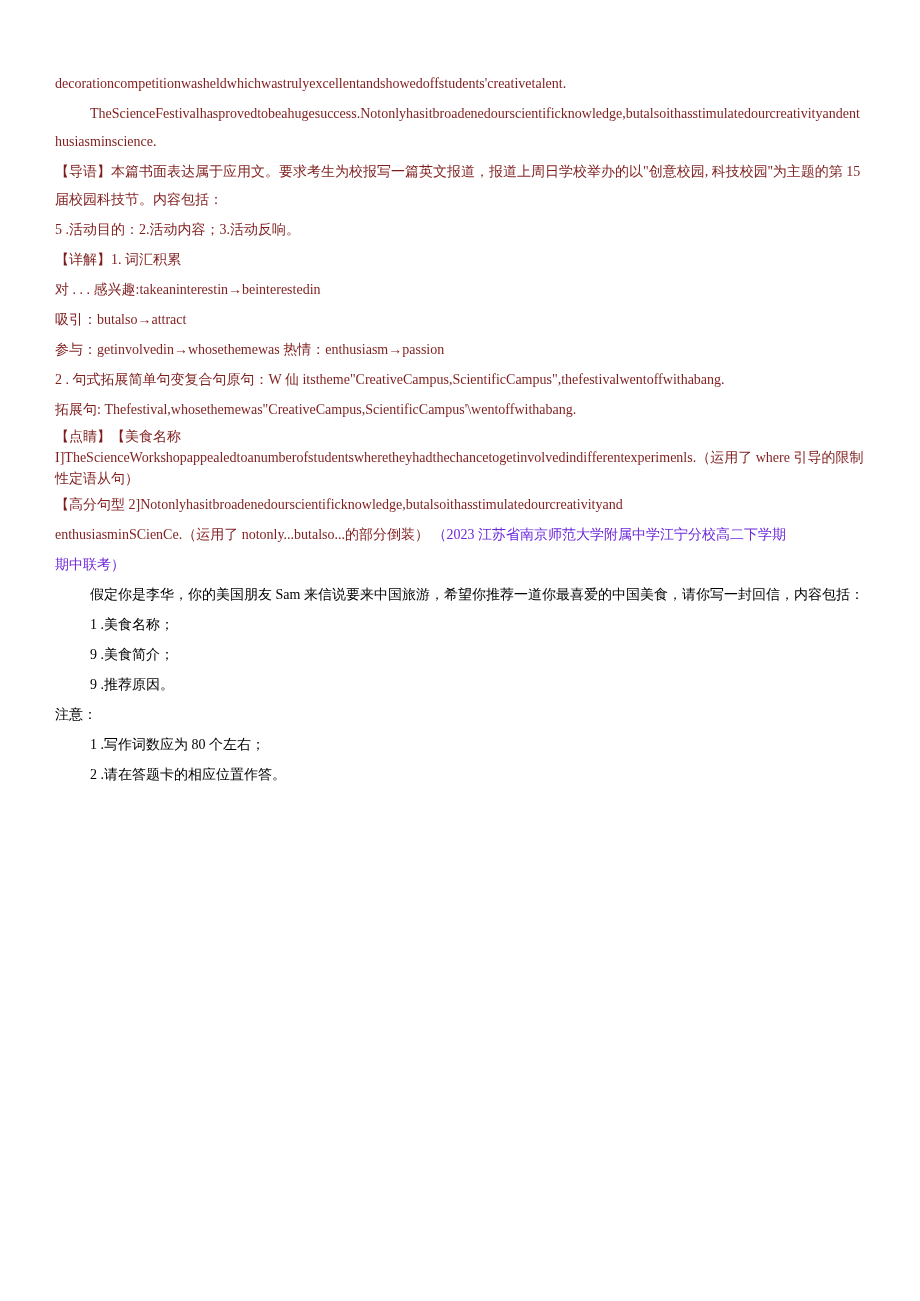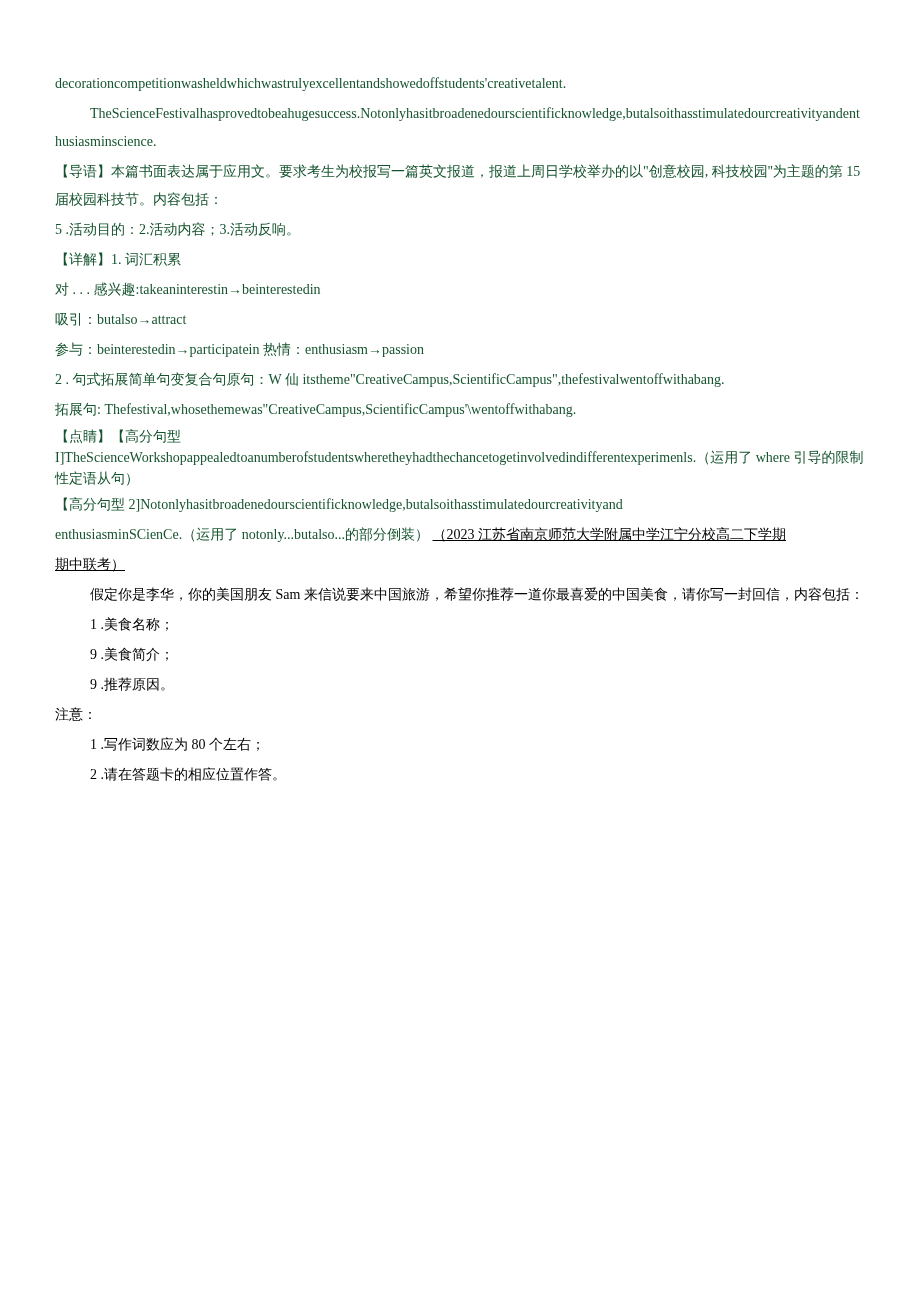--- a/index.html
+++ b/index.html
@@ -6,41 +6,41 @@
     margin: 0;
     padding: 70px 55px;
     font-family: "Times New Roman", "SimSun", serif;
     font-size: 14px;
     line-height: 2;
     color: #000;
     background: #fff;
     width: 920px;
     box-sizing: border-box;
   }
-  .red { color: #14532d; }
-  .blue-underline { color: #000000; text-decoration: underline; }
+  .red { color: #7f1d1d; }
+  .blue-underline { color: #6d28d9; }
   p { margin: 0 0 2px 0; }
   .indent { text-indent: 2.5em; }
   .justify { word-break: break-all; }
 </style>
 </head>
 <body>
 
 <p class="red justify">decorationcompetitionwasheldwhichwastrulyexcellentandshowedoffstudents'creativetalent.</p>
 <p class="red indent justify">TheScienceFestivalhasprovedtobeahugesuccess.Notonlyhasitbroadenedourscientificknowledge,butalsoithasstimulatedourcreativityandenthusiasminscience.</p>
 <p class="red justify">【导语】本篇书面表达属于应用文。要求考生为校报写一篇英文报道，报道上周日学校举办的以"创意校园, 科技校园''为主题的第 15 届校园科技节。内容包括：</p>
 <p class="red justify">5 .活动目的：2.活动内容；3.活动反响。</p>
 <p class="red justify">【详解】1. 词汇积累</p>
 <p class="red justify">对 . . . 感兴趣:takeaninterestin→beinterestedin</p>
 <p class="red justify">吸引：butalso→attract</p>
-<p class="red justify">参与：beinterestedin→participatein 热情：enthusiasm→passion</p>
+<p class="red justify">参与：getinvolvedin→whosethemewas 热情：enthusiasm→passion</p>
 <p class="red justify">2 . 句式拓展简单句变复合句原句：W 仙 itstheme"CreativeCampus,ScientificCampus",thefestivalwentoffwithabang.</p>
 <p class="red justify">拓展句: Thefestival,whosethemewas"CreativeCampus,ScientificCampus'\wentoffwithabang.</p>
 <p class="red justify" style="line-height:1.5;">
-  <span>【点睛】【高分句型</span><br>
+  <span>【点睛】【美食名称</span><br>
   <span>I]TheScienceWorkshopappealedtoanumberofstudentswheretheyhadthechancetogetinvolvedindifferentexperimenls.（运用了 where 引导的限制性定语从句）</span>
 </p>
 <p class="red justify">【高分句型 2]Notonlyhasitbroadenedourscientificknowledge,butalsoithasstimulatedourcreativityand</p>
 <p class="justify">
   <span class="red">enthusiasminSCienCe.（运用了 notonly...butalso...的部分倒装）</span>
   <span class="blue-underline">（2023 江苏省南京师范大学附属中学江宁分校高二下学期</span>
 </p>
 <p class="justify">
   <span class="blue-underline">期中联考）</span>
 </p>

